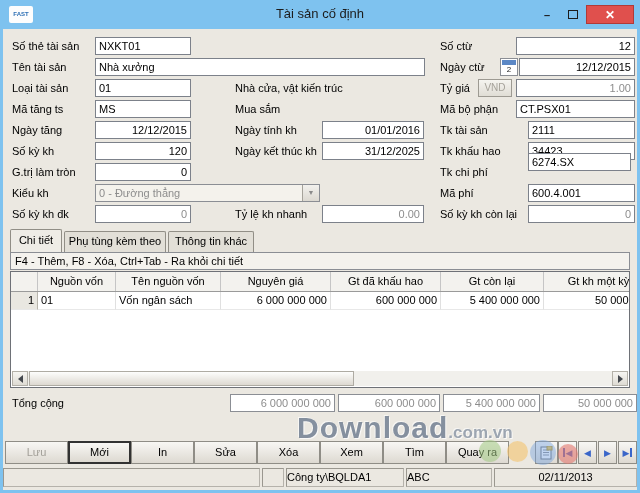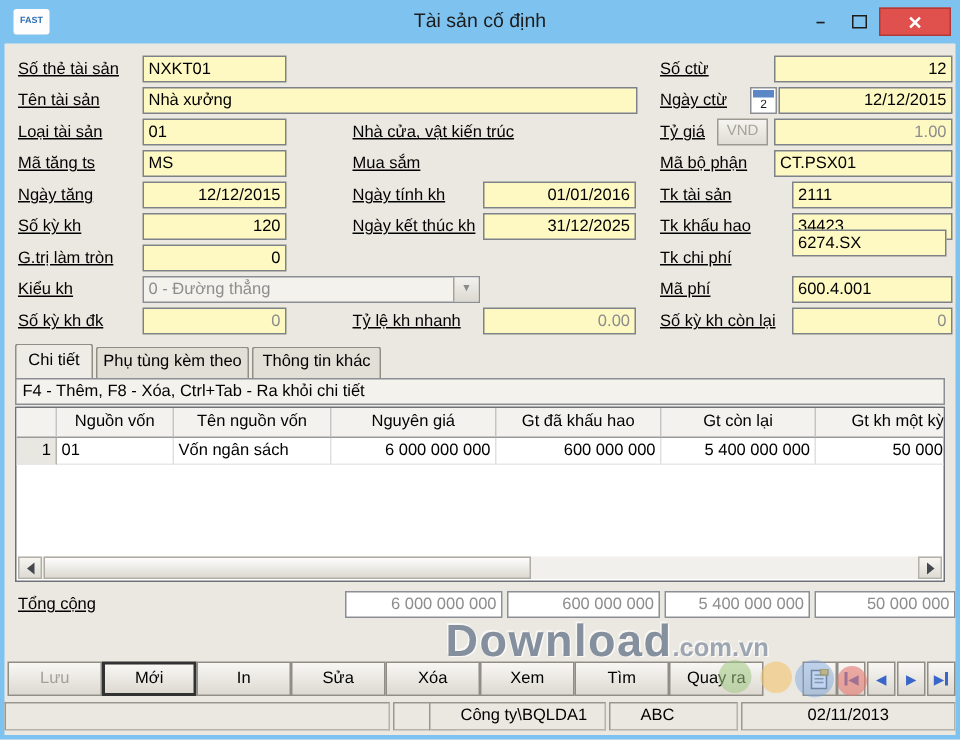--- a/index.html
+++ b/index.html
@@ -13,22 +13,22 @@
   .titlebar { position:absolute; left:0; top:0; width:640px; height:29px; }
   .app-logo { position:absolute; left:9px; top:6px; width:24px; height:17px; background:#fdfdfd; border-radius:2px; font-size:6px; font-weight:bold; color:#2d6fb4; text-align:center; line-height:17px; letter-spacing:0; }
   .win-title { position:absolute; left:0; top:6px; width:100%; text-align:center; font-size:13px; color:#1c1c1c; }
   .ctl { position:absolute; top:5px; height:19px; display:flex; align-items:center; justify-content:center; }
   .ctl-min { left:534px; width:26px; color:#1c1c1c; font-weight:bold; }
   .ctl-max { left:560px; width:26px; }
   .ctl-max .boxglyph { display:block; width:10px; height:9px; border:1px solid #1c1c1c; background:transparent; }
   .ctl-close { left:586px; width:48px; background:#e0504d; border:1px solid #b13a38; color:#fff; font-size:12px; font-weight:bold; }
 
   
-  .lbl { position:absolute; height:18px; line-height:18px; white-space:nowrap; color:#000;text-decoration:underline; }
-  .inp { position:absolute; height:18px; background:#fef9c3; border:1px solid #7c818a; padding:0 3px; line-height:16px; white-space:nowrap; overflow:hidden; }
+  .lbl { position:absolute; height:18px; line-height:18px; white-space:nowrap; color:#000; }
+  .inp { position:absolute; height:18px; background:#ffffff; border:1px solid #7c818a; padding:0 3px; line-height:16px; white-space:nowrap; overflow:hidden; }
   .num { text-align:right;padding-left:20px; }
   .dis { color:#8d8d8d; }
   .btnface { background:linear-gradient(#f5f4f0,#e0ddd5); border:1px solid #9d9a92; text-align:center; }
   .vnd-btn { position:absolute; left:478px; top:79px; width:34px; height:18px; line-height:16px; color:#a5a29a; font-size:10px; }
   .cal-btn { position:absolute; left:500px; top:58px; width:18px; height:18px; background:#fff; border:1px solid #8b8e94; }
   .cal-top { position:absolute; left:1px; top:1px; right:1px; height:5px; background:#5b87c5; }
   .cal-day { position:absolute; left:0; top:5px; width:100%; text-align:center; font-size:8px; line-height:11px; color:#1c1c1c; }
 
   .combo { position:absolute; left:95px; top:184px; width:225px; height:18px; background:#f4f2ec; border:1px solid #8b8e94; }
   .combo-text { position:absolute; left:3px; top:0; line-height:16px; color:#8d8d8d; white-space:nowrap; }
@@ -64,21 +64,21 @@
 
   
   .tbtn { position:absolute; top:441px; width:63px; height:23px; background:linear-gradient(#f8f7f4,#ddd9d1); border:1px solid #8f8d86; text-align:center; line-height:20px; }
   .tbtn-disabled { color:#a3a099; }
   .tbtn-focused { border:2px solid #323232; line-height:18px; }
   .icon-btn { position:absolute; left:535px; top:441px; width:23px; height:23px; background:linear-gradient(#f8f7f4,#ddd9d1); border:1px solid #8f8d86; display:flex; align-items:center; justify-content:center; }
   .nav-btn { position:absolute; top:441px; width:19px; height:23px; background:linear-gradient(#f8f7f4,#ddd9d1); border:1px solid #8f8d86; display:flex; align-items:center; justify-content:center; color:#3a66c9; font-size:9px; gap:1px; }
   .nav-bar { display:block; width:2px; height:9px; background:#3a66c9; }
 
   
-  .seg { position:absolute; top:468px; height:19px; background:#ebe8e1; border:1px solid #b5b2ab; border-top-color:#9a978f; border-left-color:#9a978f; line-height:17px; padding:0 20px; white-space:nowrap; overflow:hidden; }
+  .seg { position:absolute; top:468px; height:19px; background:#ebe8e1; border:1px solid #b5b2ab; border-top-color:#9a978f; border-left-color:#9a978f; line-height:17px; padding:0 0; white-space:nowrap; overflow:hidden; }
 
   
   .watermark { position:absolute; left:297px; top:411px; z-index:9; pointer-events:none; font-weight:bold; color:rgba(112,124,142,.85); font-size:30px; letter-spacing:1px; text-shadow:1px 1px 0 rgba(255,255,255,.75), -1px -1px 0 rgba(255,255,255,.6); white-space:nowrap; }
   .watermark .suffix { font-size:17px; color:rgba(140,150,165,.85); letter-spacing:0; }
   .wm-circle { position:absolute; border-radius:50%; z-index:8; pointer-events:none; }
   .wm-green { left:479px; top:440px; width:22px; height:22px; background:rgba(160,200,130,.55); }
   .wm-orange { left:507px; top:441px; width:21px; height:21px; background:rgba(243,195,110,.6); }
   .wm-blue { left:530px; top:440px; width:26px; height:25px; background:rgba(120,165,225,.45); }
   .wm-red { left:558px; top:444px; width:20px; height:20px; background:rgba(228,120,112,.6); }
 </style>

